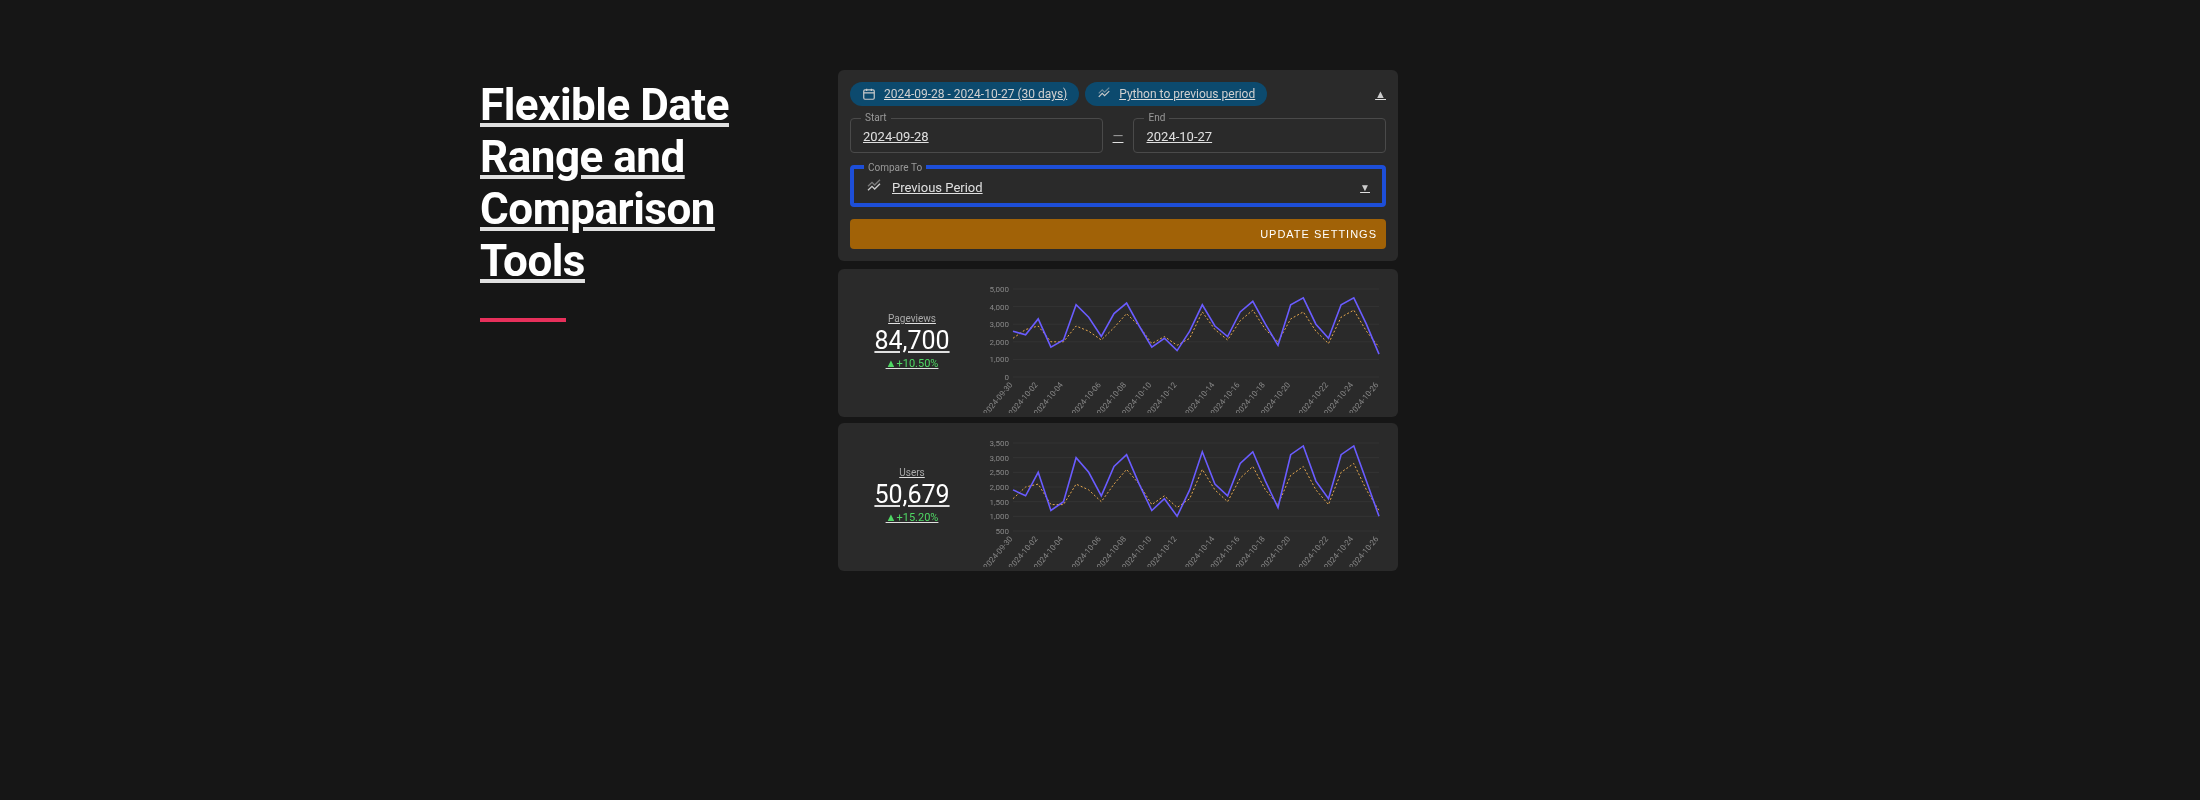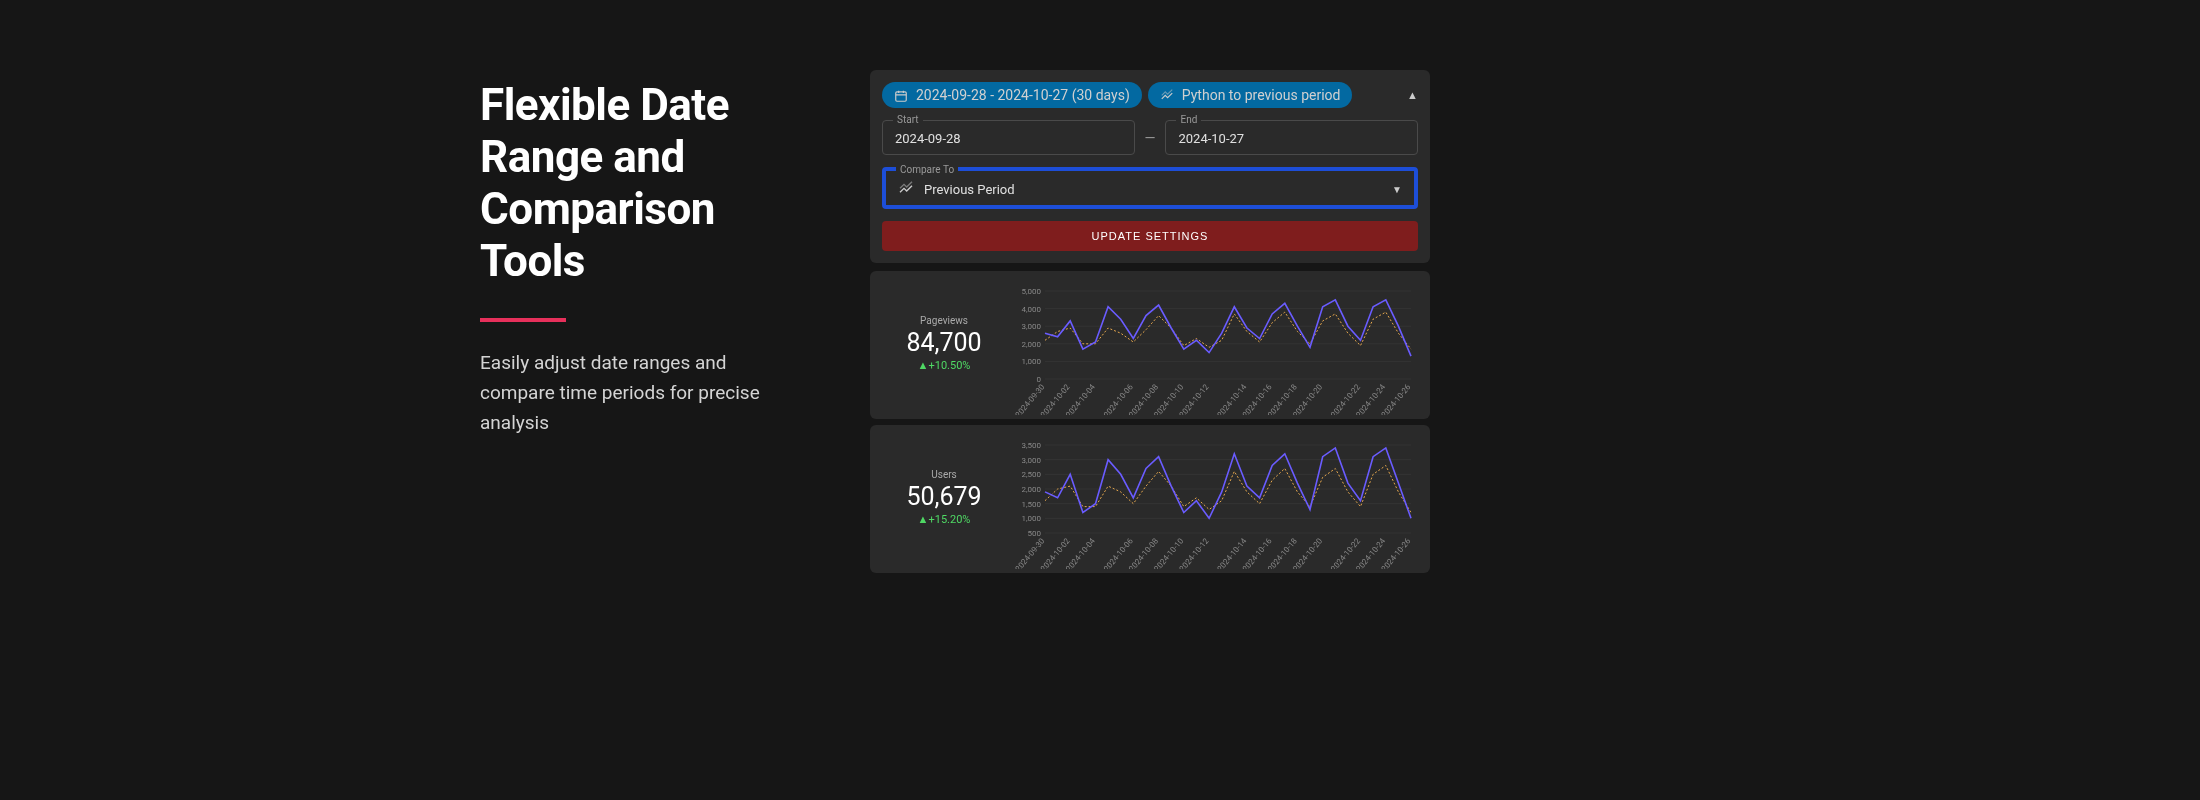--- a/index.html
+++ b/index.html
@@ -10,23 +10,24 @@
       width: 2200px;
       height: 800px;
       display: flex;
       align-items: flex-start;
       justify-content: center;
       padding-top: 70px;
       overflow: hidden;
     }
     .container {
       display: flex;
-      gap: 80px;
+      gap: 48px;
       max-width: 1240px;
       width: 100%;
+      text-decoration: underline;
     }
     .left-col {
       flex: 0 0 310px;
       padding-top: 10px;
     }
     .feature-title {
       font-size: 44px;
       font-weight: 700;
       line-height: 1.18;
       color: #ffffff;
@@ -56,24 +57,24 @@
     .top-row {
       display: flex;
       align-items: center;
       gap: 6px;
       margin-bottom: 12px;
     }
     .chip {
       display: inline-flex;
       align-items: flex-end;
       gap: 8px;
-      background: #0369a1;
+      background: #0c4a6e;
       border-radius: 14px;
       padding: 5px 12px;
-      font-size: 14px;
+      font-size: 12px;
       color: #d0d0d0;
     }
     .chip svg { width: 14px; height: 14px; stroke: #ccc; fill: none; stroke-width: 2; }
     .chevron-up {
       margin-left: auto;
       color: #ccc;
       font-size: 11px;
     }
     .date-row {
       display: flex;
@@ -109,28 +110,29 @@
       position: relative;
       display: flex;
       align-items: center;
       margin-bottom: 12px;
     }
     .compare-field svg { width: 16px; height: 16px; stroke: #ccc; fill: none; stroke-width: 2; margin-right: 10px;}
     .compare-value { font-size: 13px; color: #e0e0e0; flex: 1; }
     .compare-caret { color: #ccc; font-size: 10px; }
     .update-btn {
       width: 100%;
-      background: #7f1d1d;
+      background: #a16207;
       border: none;
       border-radius: 4px;
       padding: 9px;
       color: #fff;
       font-size: 11px;
       letter-spacing: 1px;
       cursor: pointer;
+      text-align: right;
     }
     .meta-row { padding: 0 2px 2px 2px; }
     .meta-name { font-size: 12px; color: #ccc; }
     .meta-url { font-size: 10px; color: #888; }
     .chart-card {
       background: #2a2a2a;
       border-radius: 6px;
       margin-top: 6px;
       padding: 14px 14px 4px 14px;
       display: flex;
@@ -155,21 +157,20 @@
     .line-primary { stroke: #6a5cff; stroke-width: 1.6; fill: none; }
     .line-compare { stroke: #e8a94e; stroke-width: 1; fill: none; stroke-dasharray: 2 2; }
   </style>
 </head>
 <body>
 
 <div class="container">
   <div class="left-col">
     <h1 class="feature-title">Flexible Date Range and Comparison Tools</h1>
     <div class="title-underline"></div>
-    <p class="feature-desc">Easily adjust date ranges and compare time periods for precise analysis</p>
   </div>
 
   <div class="right-col">
 
     <div class="panel">
       <div class="top-row">
         <span class="chip">
           <svg viewBox="0 0 24 24">
               <rect x="3" y="5" width="18" height="16" rx="2"></rect>
               <path d="M3 10h18M8 3v4M16 3v4"></path>

